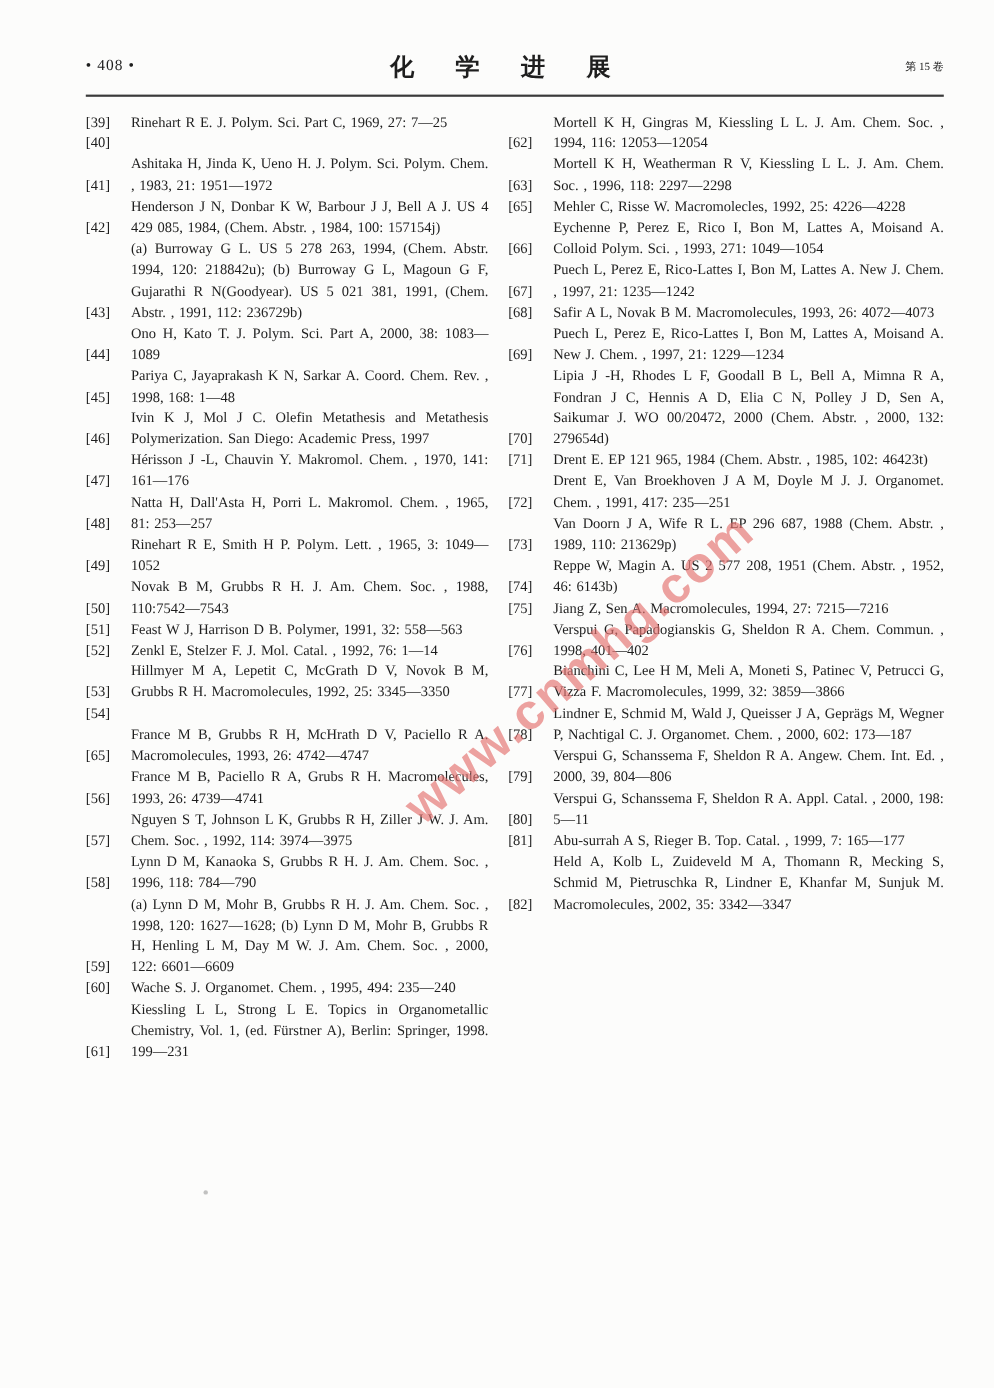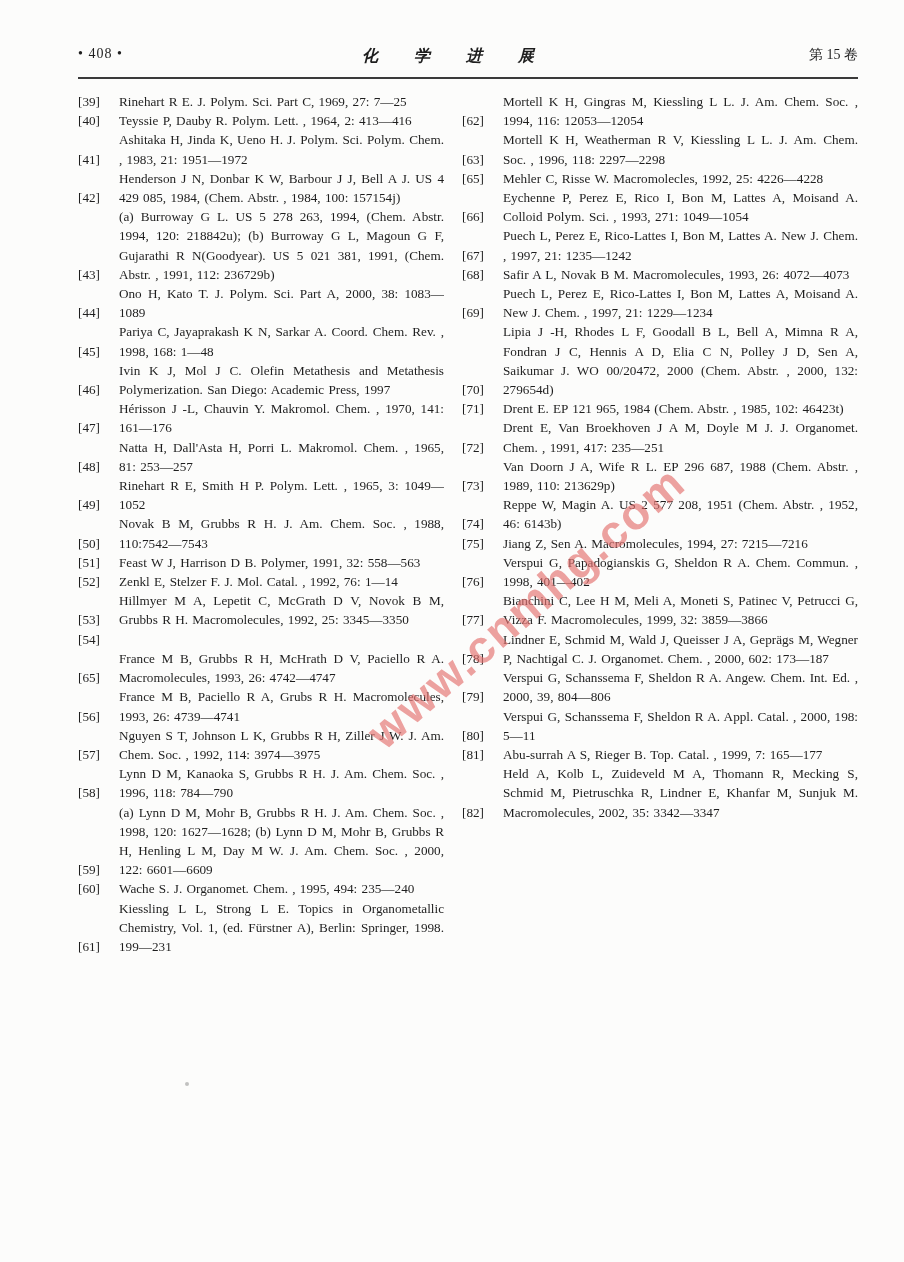--- a/index.html
+++ b/index.html
@@ -13,35 +13,34 @@
   }
   .page {
     position: relative;
     width: 904px;
     height: 1262px;
     padding: 46px 46px 0 78px;
   }
   
   .header {
     display: flex;
-    align-items: flex-start;
+    align-items: center;
     justify-content: space-between;
     padding-bottom: 10px;
     border-bottom: 2px solid #3a3a3a;
   }
   .page-number { font-size: 14px; letter-spacing: 1px; }
   .journal-title {
-    font-size: 16px;
+    font-size: 22px;
     font-weight: bold;
     letter-spacing: 16px;
     text-indent: 16px;
     transform: translateX(-18px);
-    font-style: italic;
-  }
-  .volume { font-size: 14px; }
+  }
+  .volume { font-size: 10px; }
   
   .columns {
     display: flex;
     gap: 18px;
     margin-top: 13px;
   }
   .col { flex: 1; }
   .col-left  { max-width: 366px; }
   .col-right { max-width: 396px; }
   .ref {
@@ -103,21 +102,20 @@
   <div class="columns">
     <div class="col col-left">
 
         <div class="ref">
           <span class="ref-id">[39]</span>
           <span class="ref-text">Rinehart R E. J. Polym. Sci. Part C, 1969, 27: 7—25</span>
         </div>
 
         <div class="ref">
           <span class="ref-id">[40]</span>
-          <span class="ref-text">Teyssie P, Dauby R. Polym. Lett. , 1964, 2: 413—416</span>
         </div>
 
         <div class="ref">
           <span class="ref-id">[41]</span>
           <span class="ref-text">Ashitaka H, Jinda K, Ueno H. J. Polym. Sci. Polym. Chem. , 1983, 21: 1951—1972</span>
         </div>
 
         <div class="ref">
           <span class="ref-id">[42]</span>
           <span class="ref-text">Henderson J N, Donbar K W, Barbour J J, Bell A J. US 4 429 085, 1984, (Chem. Abstr. , 1984, 100: 157154j)</span>

